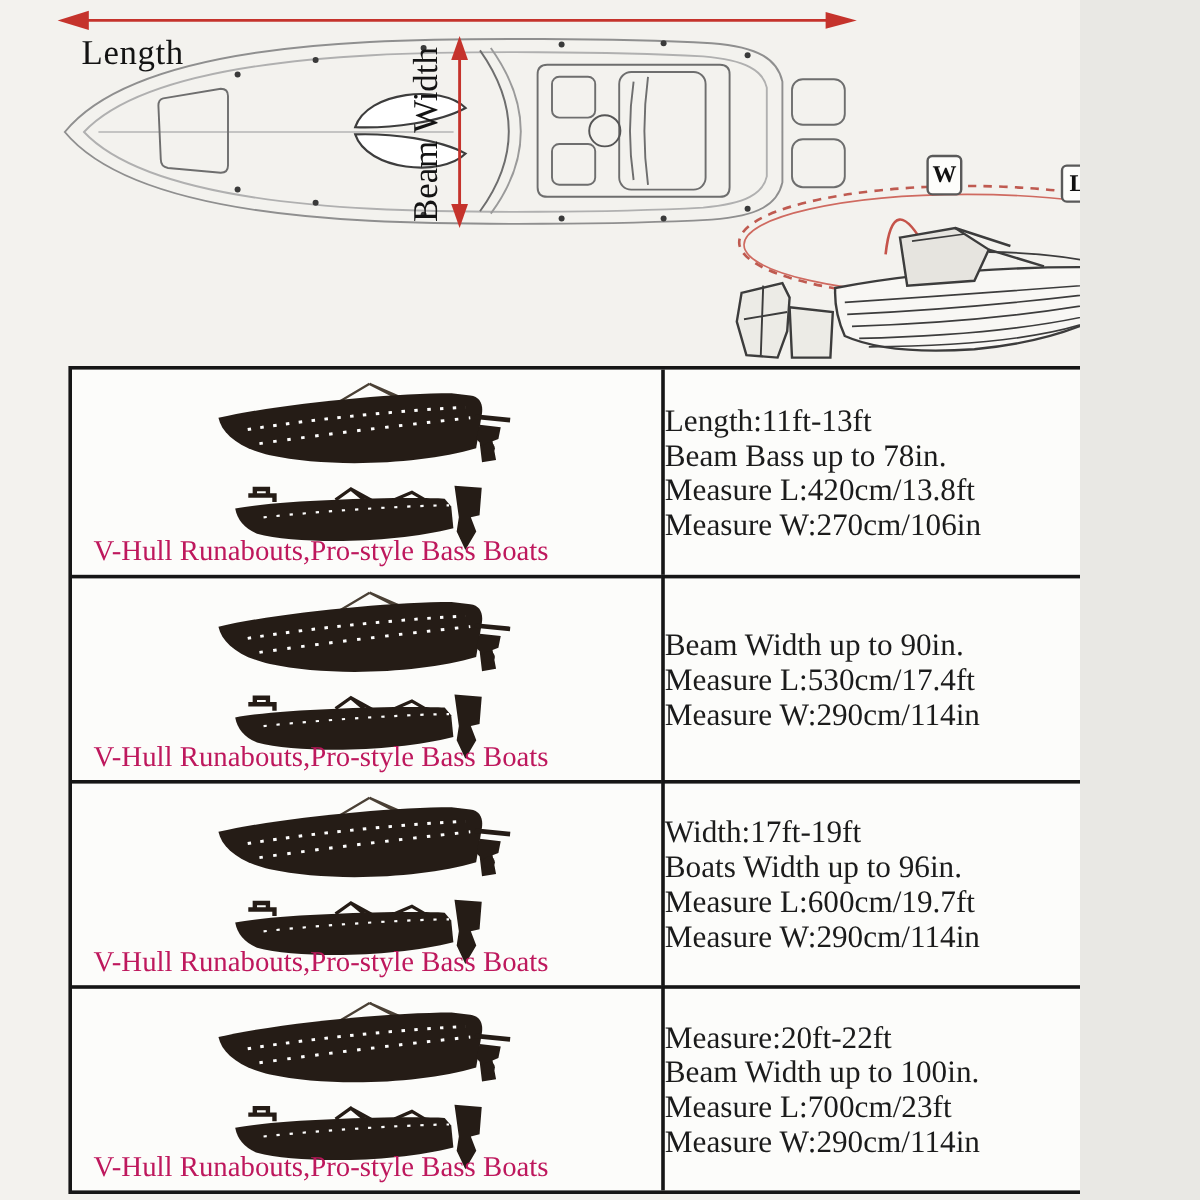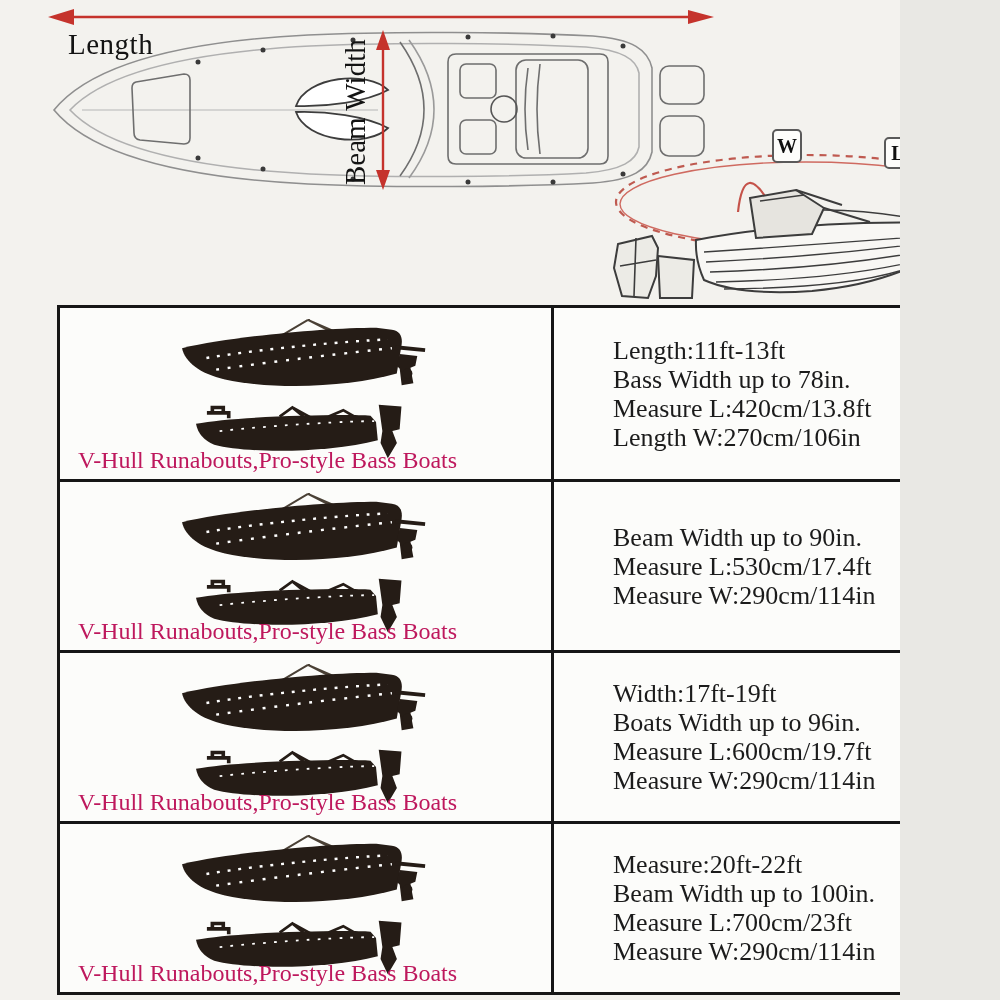--- a/index.html
+++ b/index.html
@@ -30,21 +30,21 @@
   .marker-l{left:884px;top:137px;width:28px;height:32px;}
   
   .size-table{
     position:absolute;left:57px;top:305px;width:886px;height:690px;
     display:grid;grid-template-columns:491px 1fr;grid-template-rows:repeat(4,1fr);
     border:3px solid #161616;background:#fcfcfa;box-sizing:border-box;
   }
   .cell{box-sizing:border-box;position:relative;border-top:3px solid #161616;}
   .cell:nth-child(-n+2){border-top:none;}
   .cell-right{border-left:3px solid #161616;display:flex;flex-direction:column;
-    justify-content:center;padding-left:59px;}
+    justify-content:center;}
   .spec-line{font-size:26px;line-height:29px;color:#1b1b1b;white-space:nowrap;}
   .boats{display:flex;flex-direction:column;align-items:center;padding-top:7px;gap:5px;}
   .row-caption{
     position:absolute;left:18px;bottom:5px;font-size:24px;color:#be185d;white-space:nowrap;
   }
   svg{display:block;}
 </style>
 </head>
 <body>
 
@@ -168,23 +168,23 @@
             <use href="#sym-runabout"></use>
           </svg>
         <svg width="246" height="60">
             <use href="#sym-bassboat"></use>
           </svg>
       </div>
       <div class="row-caption">V-Hull Runabouts,Pro-style Bass Boats</div>
     </div>
     <div class="cell cell-right">
       <div class="spec-line">Length:11ft-13ft</div>
-      <div class="spec-line">Bass Width up to 78in.</div>
+      <div class="spec-line">Beam Bass up to 78in.</div>
       <div class="spec-line">Measure L:420cm/13.8ft</div>
-      <div class="spec-line">Length W:270cm/106in</div>
+      <div class="spec-line">Measure W:270cm/106in</div>
     </div>
 
     <div class="cell cell-left">
       <div class="boats">
         <svg width="258" height="82">
             <use href="#sym-runabout"></use>
           </svg>
         <svg width="246" height="60">
             <use href="#sym-bassboat"></use>
           </svg>

